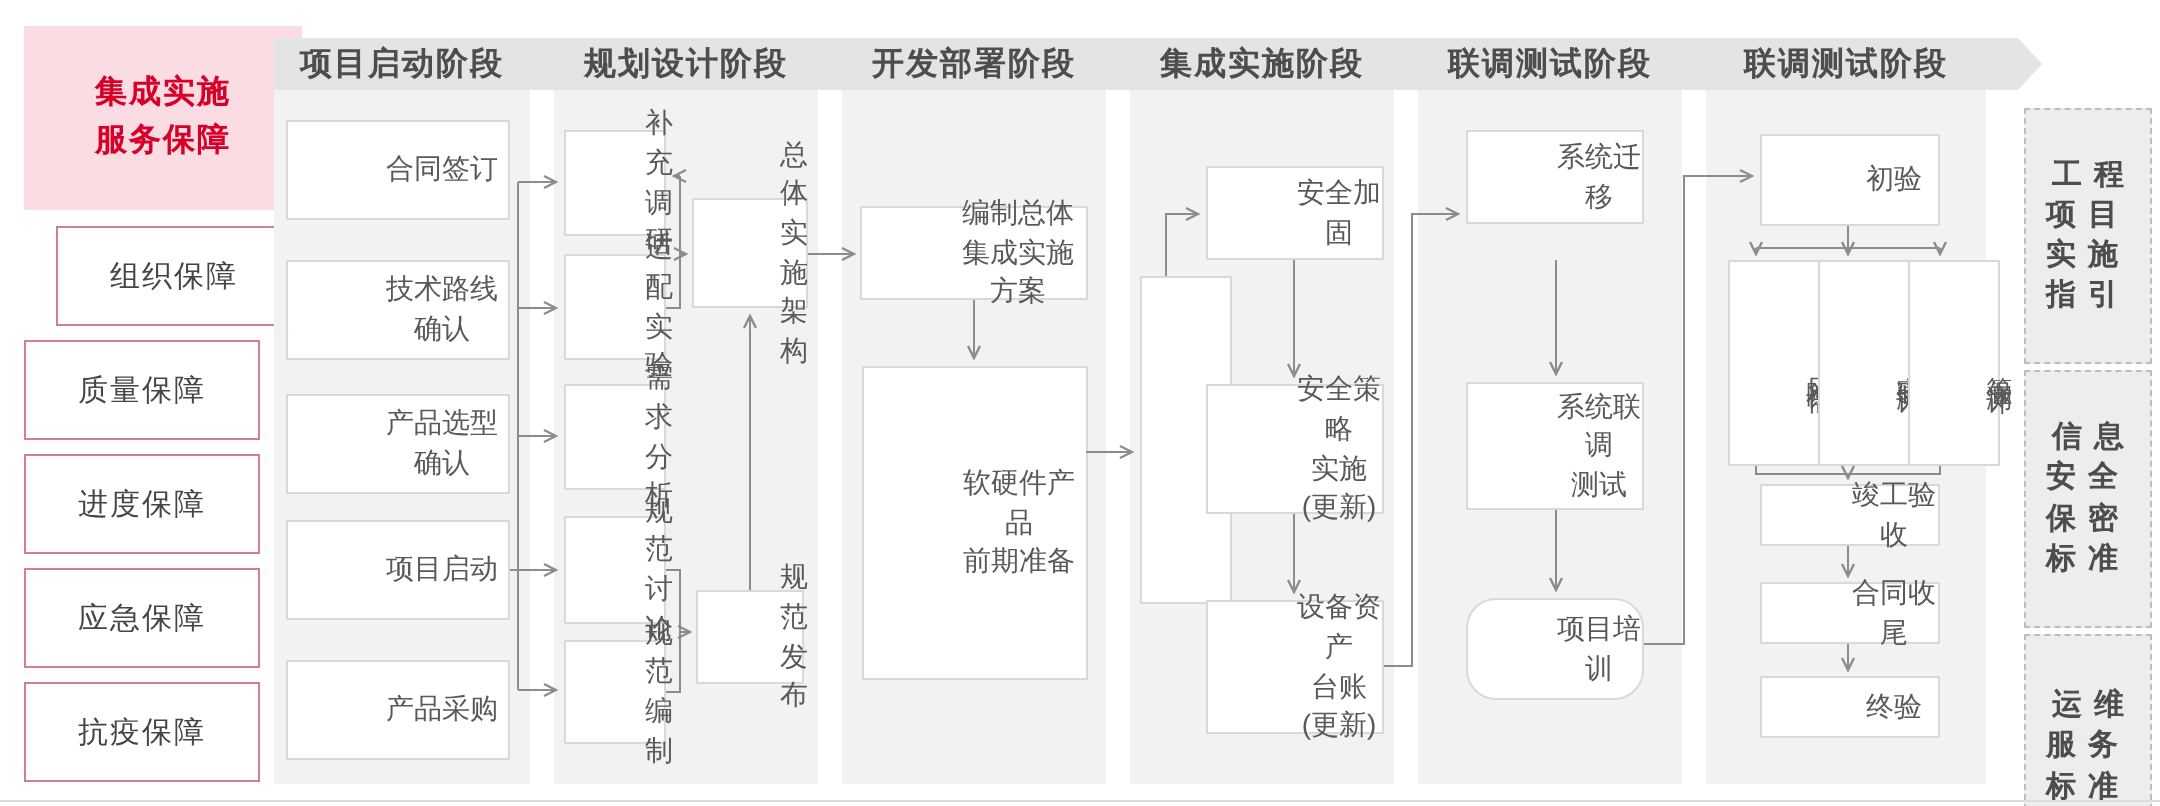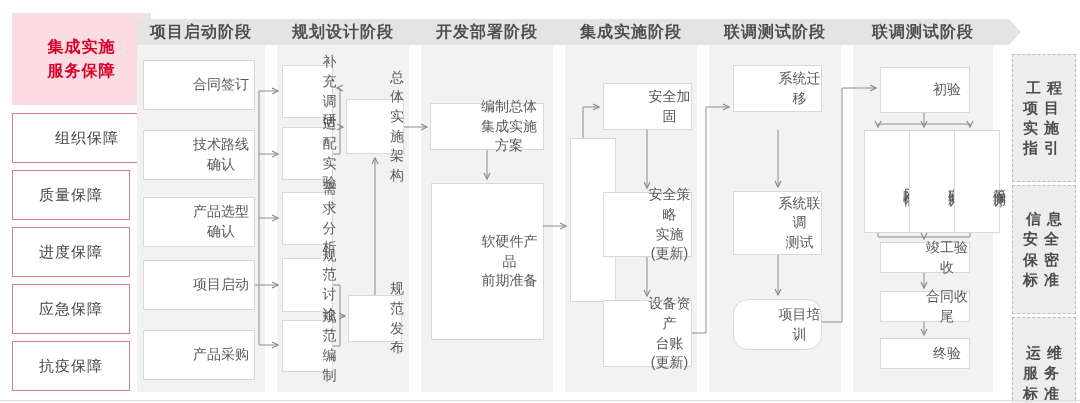--- a/index.html
+++ b/index.html
@@ -47,21 +47,21 @@
   .bottom-rule{position:absolute;left:0;top:400px;width:1080px;height:1px;background:#dcdcdc;}
   svg.wires{position:absolute;left:0;top:0;pointer-events:none;}
 </style>
 </head>
 <body>
 
 <div class="canvas">
 
   <div class="pink-title" style="left:12px;top:13px;width:139px;height:92px;">集成实施
 服务保障</div>
-  <div class="pink-item" style="left:12px;top:113px;width:116px;height:48px;padding-left:16px;">组织保障</div>
+  <div class="pink-item" style="left:28px;top:113px;width:116px;height:48px;">组织保障</div>
   <div class="pink-item" style="left:12px;top:170px;width:116px;height:48px;">质量保障</div>
   <div class="pink-item" style="left:12px;top:227px;width:116px;height:48px;">进度保障</div>
   <div class="pink-item" style="left:12px;top:284px;width:116px;height:48px;">应急保障</div>
   <div class="pink-item" style="left:12px;top:341px;width:116px;height:48px;">抗疫保障</div>
 
   <div class="col-bg" style="left:137px;width:128px;"></div>
   <div class="col-bg" style="left:277px;width:132px;"></div>
   <div class="col-bg" style="left:421px;width:132px;"></div>
   <div class="col-bg" style="left:565px;width:132px;"></div>
   <div class="col-bg" style="left:709px;width:132px;"></div>

